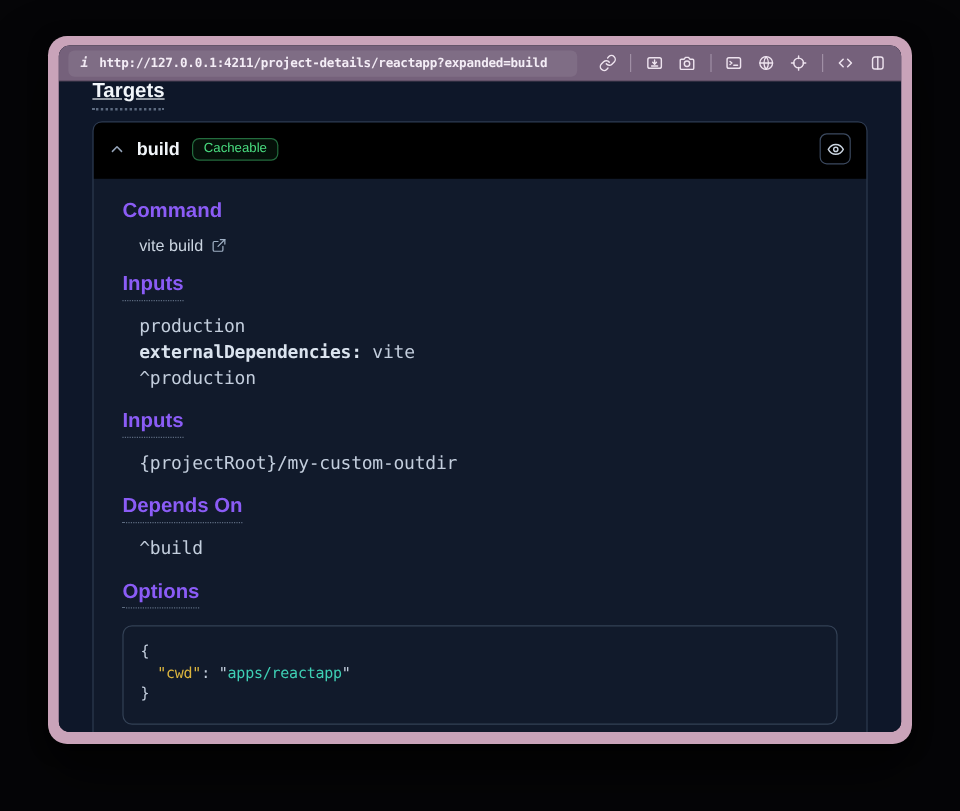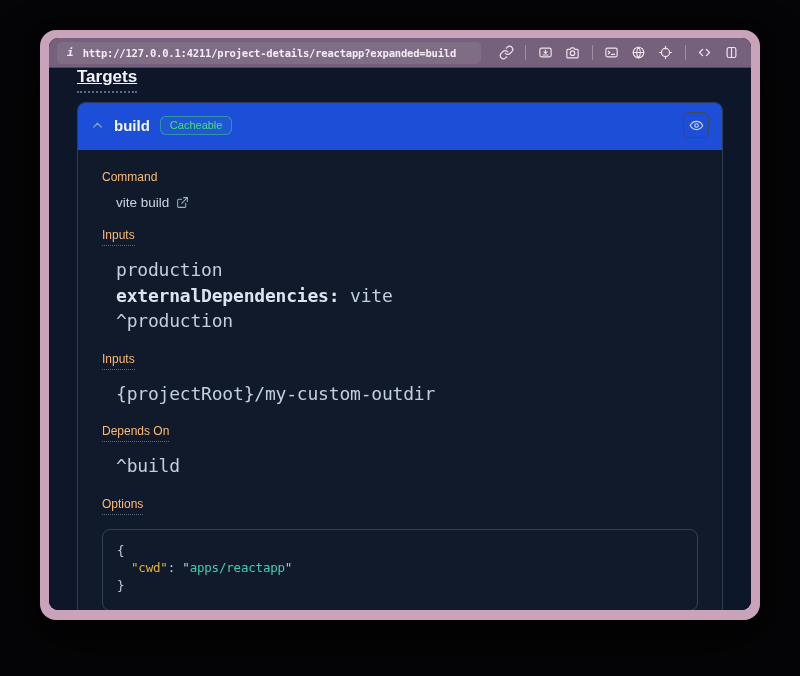--- a/index.html
+++ b/index.html
@@ -31,21 +31,21 @@
   .tb-sep { width:1px; height:15px; background:rgba(240,230,244,.35); margin:0 2px; }
 
   
   .content { flex:1; background:#0e1729; padding:0 28px; overflow:hidden; position:relative; }
 
   .page-heading { display:inline-block; margin-top:-6px; font-size:17px; font-weight:700;
             color:#f1f5f9; padding-bottom:4px; border-bottom:2px dotted #5d6b80;text-decoration:underline; }
 
   .card { border:1px solid #2e3b50; border-radius:8px; background:#111a2b;
           overflow:hidden; margin-top:9px; }
-  .card-header { background:#1d4ed8; padding:9px 13px 12px 13px; }
+  .card-header { background:#000000; padding:9px 13px 12px 13px; }
   .hrow1 { display:flex; align-items:center; gap:10px; }
   .chev { color:#94a3b8; display:flex; align-items:center; }
   .chev svg { width:13px; height:13px; }
   .target-name { font-size:15px; font-weight:700; color:#f1f5f9; }
   .badge { font-size:11px; color:#4ade80; border:1px solid rgba(74,222,128,.45);
            background:rgba(74,222,128,.07); border-radius:6px; padding:2.5px 9px; }
   .spacer { flex:1; }
   .eye-btn { width:26px; height:26px; border:1px solid #3c4a60; border-radius:6px;
              background:transparent; display:flex; align-items:center; justify-content:center;
              color:#cbd5e1; cursor:pointer; }
@@ -53,25 +53,25 @@
   .hrow2 { display:flex; align-items:center; margin-top:9px; padding-left:23px; }
   .created-by { font-style:italic; font-size:12.5px; color:#aab6c6; }
   .run-chip { font-family:"DejaVu Sans Mono", monospace; font-size:12.5px; color:#eef2f7;
               background:#475569; border-radius:4px; padding:3px 9px; white-space:nowrap; }
   .copy-btn { background:none; border:none; color:#c3cedd; margin-left:11px; cursor:pointer;
               display:flex; align-items:center; }
   .copy-btn svg { width:14px; height:14px; }
 
   .card-body { padding:17px 24px 24px 24px; }
   .section { margin-bottom:15px; }
-  .sec-h { display:inline-block; font-size:12px; font-weight:400; color:#fdba74;
+  .sec-h { display:inline-block; font-size:17px; font-weight:700; color:#8b5cf6;
            margin-bottom:11px; }
   .sec-h.dotted { border-bottom:1.5px dotted #5d6b80; padding-bottom:3px; }
   .sec-items { margin-left:14px; font-family:"DejaVu Sans Mono", monospace;
-               font-size:18px; color:#c3cedd; line-height:1.42; letter-spacing:-.2px; }
+               font-size:15px; color:#c3cedd; line-height:1.42; letter-spacing:-.2px; }
   .command-line { margin-left:14px; font-size:13.5px; color:#cbd5e1;
                   display:flex; align-items:center; gap:7px; }
   .ext-link { color:#9fb0c4; display:flex; align-items:center; cursor:pointer;
               background:none; border:none; }
   .ext-link svg { width:13px; height:13px; }
   .kv-key { font-weight:700; color:#dbe4ef; }
 
   .code-box { border:1px solid #334155; border-radius:8px; padding:12px 14px 16px 14px;
               margin-top:3px; font-family:"DejaVu Sans Mono", monospace; font-size:12.5px;
               line-height:1.4; color:#c3cedd; letter-spacing:-.2px; }

